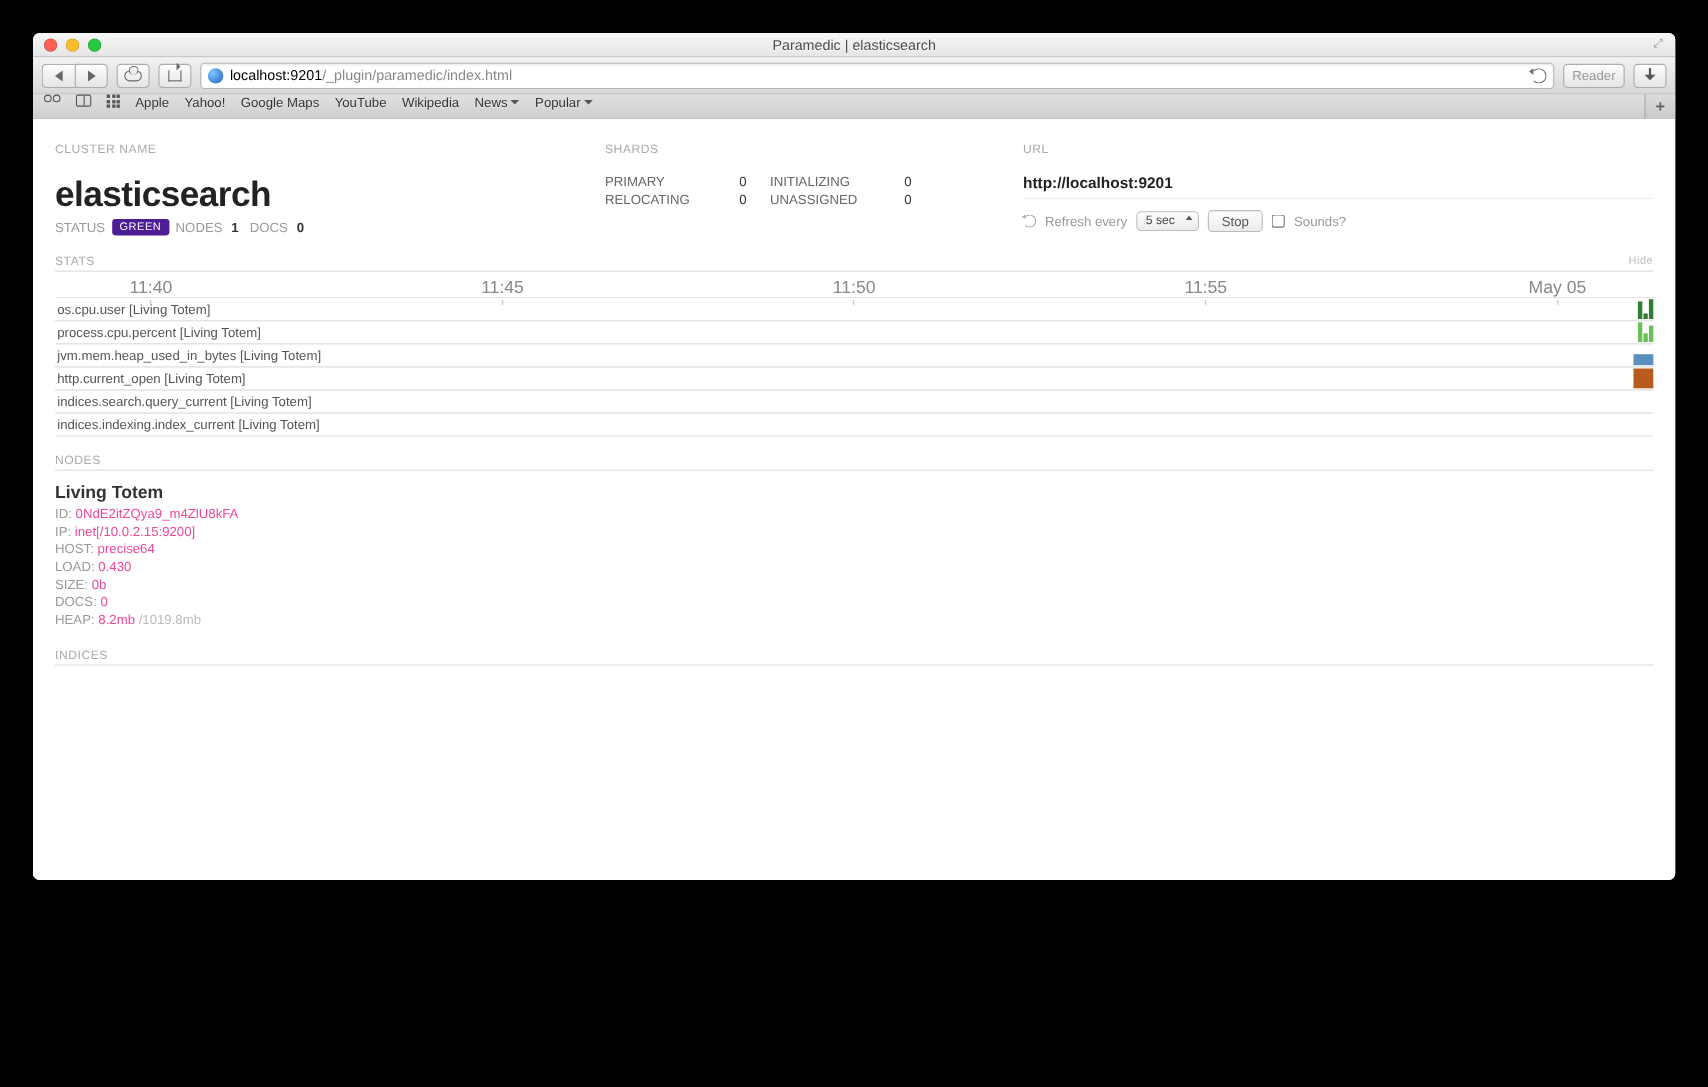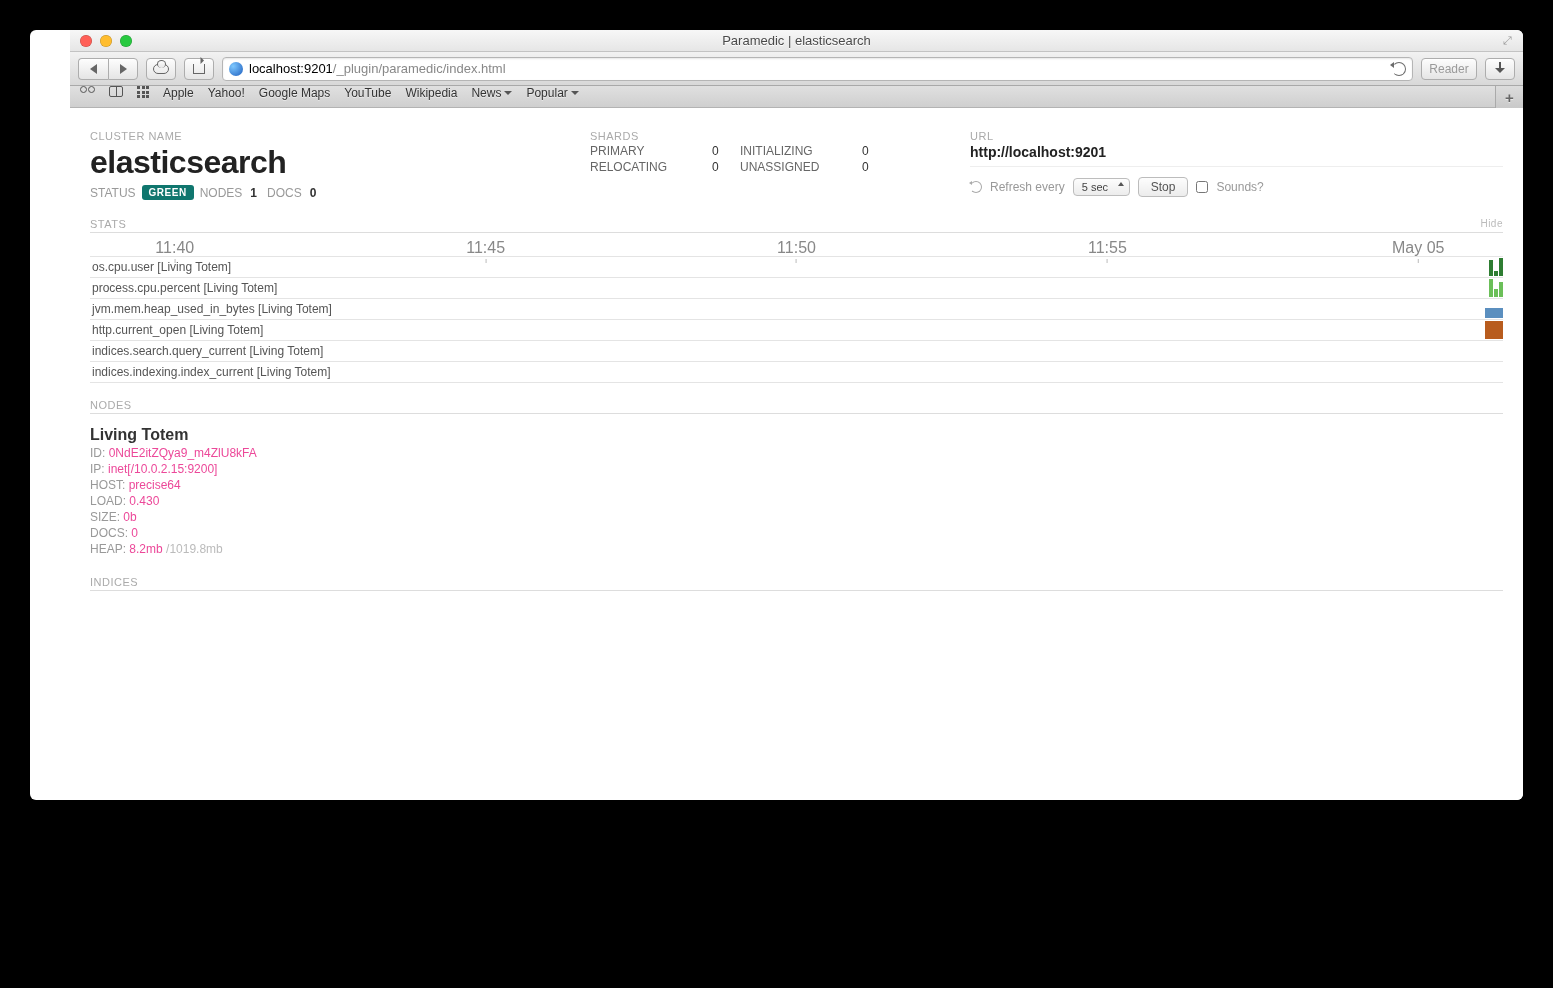--- a/index.html
+++ b/index.html
@@ -1,19 +1,19 @@
 <!DOCTYPE html>
 <html><head>
 <meta charset="utf-8">
 <style>
 * { box-sizing: border-box; margin: 0; padding: 0; }
 body { font-family: "Helvetica Neue", Helvetica, Arial, sans-serif; font-size: 13px; background: #000; }
 
 .window-shadow { padding: 30px 30px 60px; }
-.window { background: #fff; border-radius: 6px; overflow: hidden; box-shadow: 0 15px 50px rgba(0,0,0,.6), 0 0 0 1px rgba(0,0,0,.15); height: 770px; display: flex; flex-direction: column; padding-left: 40px; }
+.window { background: #fff; border-radius: 6px; overflow: hidden; box-shadow: 0 15px 50px rgba(0,0,0,.6), 0 0 0 1px rgba(0,0,0,.15); height: 770px; display: flex; flex-direction: column; }
 
 
 .titlebar { background: linear-gradient(#f7f7f7,#e6e6e6); height: 22px; border-bottom: 1px solid #c3c3c3; position: relative; display: flex; align-items: center; }
 .traffic { display: flex; gap: 8px; padding-left: 10px; }
 .tl { width: 12px; height: 12px; border-radius: 50%; box-shadow: inset 0 0 0 .5px rgba(0,0,0,.25); }
 .tl.red{background:#ff5f57}.tl.yel{background:#ffbd2e}.tl.grn{background:#28c940}
 .titlebar-title { position:absolute; left:0; right:0; text-align:center; font-size:13px; color:#4a4a4a; text-shadow:0 1px 0 #fff; pointer-events:none; }
 .titlebar-corner { position:absolute; right:6px; top:4px; width:14px; height:14px; color:#999; font-size:11px; }
 
 
@@ -51,24 +51,24 @@
 .dd-caret{border-width:4px 4px 0;border-style:solid;border-color:#555 transparent transparent}
 .newtab{position:absolute;right:0;top:0;width:28px;height:22px;background:linear-gradient(#dcdcdc,#c9c9c9);border-left:1px solid #aaa;display:flex;align-items:center;justify-content:center;color:#666;font-size:15px;font-weight:bold}
 
 
 .content{flex:1;background:#fff;padding:22px 20px;overflow:auto;color:#333}
 .header-row{display:flex;gap:60px;margin-bottom:18px}
 .col{flex-shrink:0}
 .col.cluster{width:440px}
 .col.shards{width:320px}
 .col.url{flex:1}
-.lbl{font-size:11px;color:#aaa;letter-spacing:.5px;margin-bottom:2px}
+.lbl{font-size:11px;color:#aaa;letter-spacing:.5px;margin-bottom:16px}
 .cluster-name{font-size:32px;font-weight:bold;color:#222;letter-spacing:-.5px}
 .status-row{display:flex;align-items:center;gap:6px;margin-top:4px;font-size:12px;color:#999}
-.badge-green{background:#0f766e;color:#fff;font-size:10px;font-weight:bold;padding:2px 7px;border-radius:3px;letter-spacing:.5px}
+.badge-green{background:#4c1d95;color:#fff;font-size:10px;font-weight:normal;padding:2px 7px;border-radius:3px;letter-spacing:.5px}
 .stat-n{color:#333;font-weight:bold;margin:0 4px 0 2px}
 .shards-grid{display:grid;grid-template-columns:110px 16px 110px 16px;gap:2px 12px;font-size:12px;color:#666;margin-top:2px}
 .shards-grid .n{color:#333}
 .url-text{font-size:14px;font-weight:bold;color:#222;margin-top:2px;margin-bottom:6px}
 .url-divider{height:1px;background:#eee;margin-bottom:10px}
 .refresh-row{display:flex;align-items:center;gap:8px;color:#999;font-size:12px}
 .refresh-icon{width:12px;height:12px;border:1.6px solid #aaa;border-left-color:transparent;border-radius:50%;position:relative}
 .refresh-icon:after{content:"";position:absolute;left:-2px;top:-1px;border-width:2.5px 3.5px 2.5px 0;border-style:solid;border-color:transparent #aaa transparent transparent}
 .sel{appearance:none;font-size:11px;padding:2px 20px 2px 8px;border:1px solid #bdbdbd;border-radius:4px;background:linear-gradient(#fdfdfd,#ececec);position:relative;color:#444}
 .sel-wrap{position:relative;display:inline-block}

